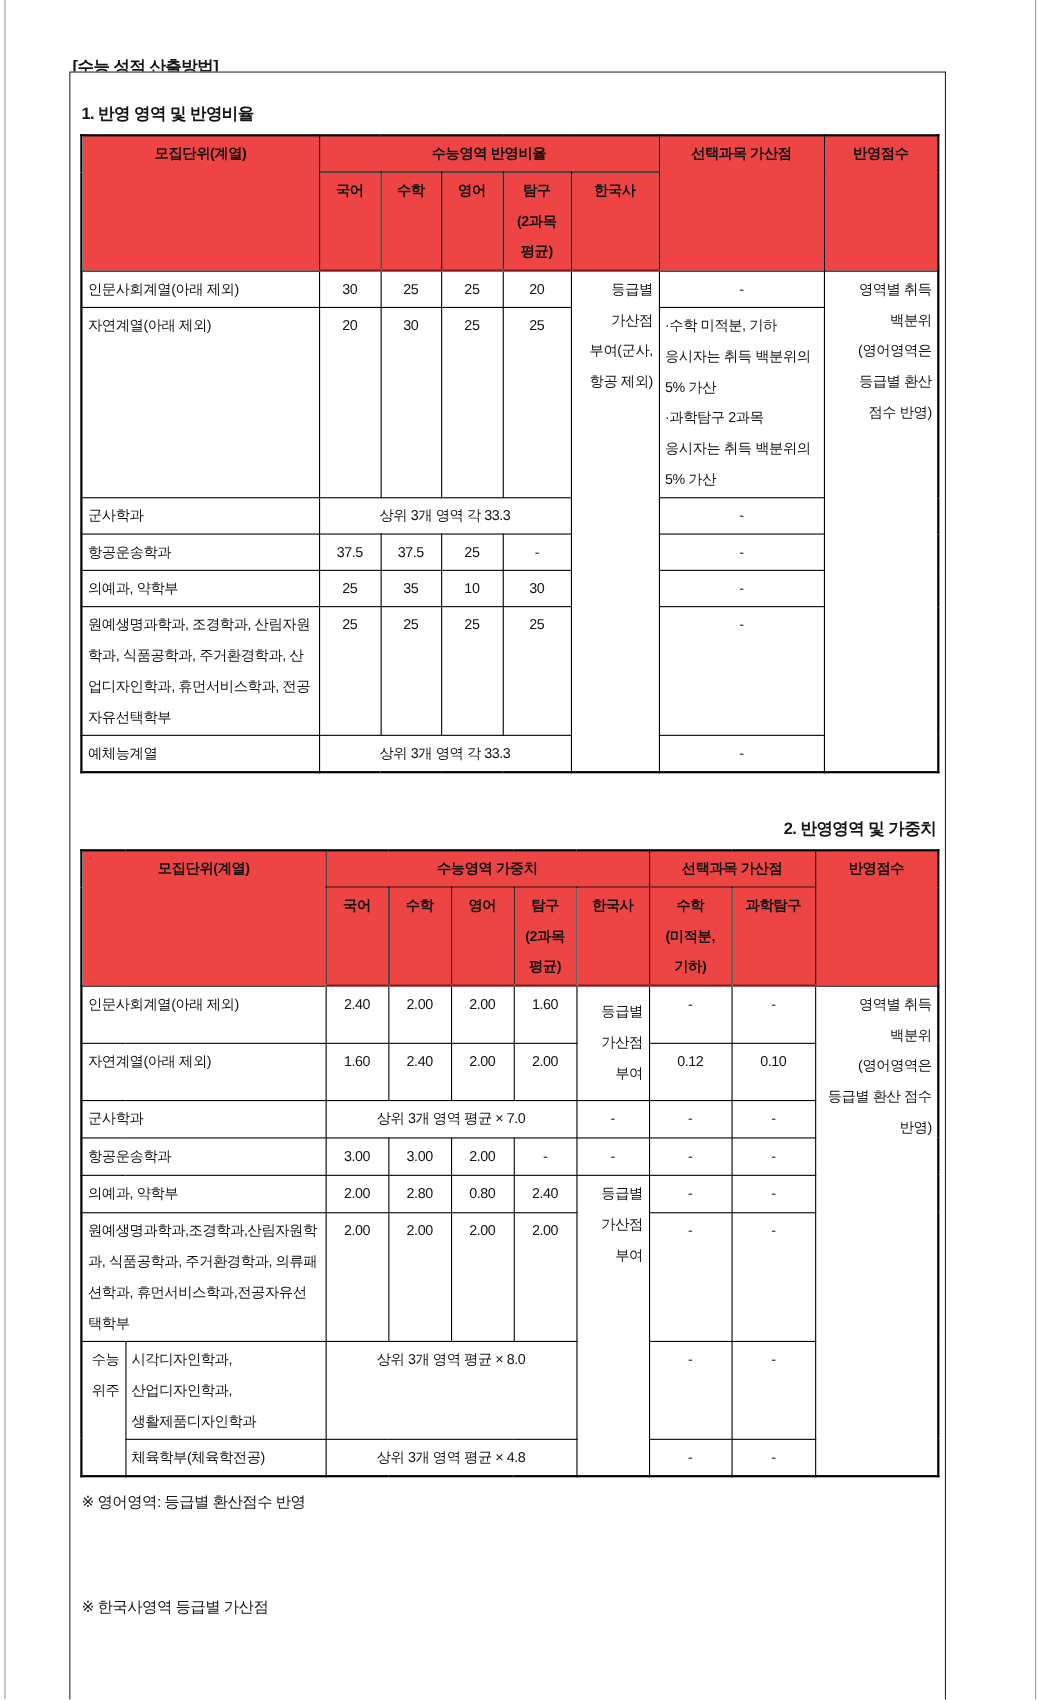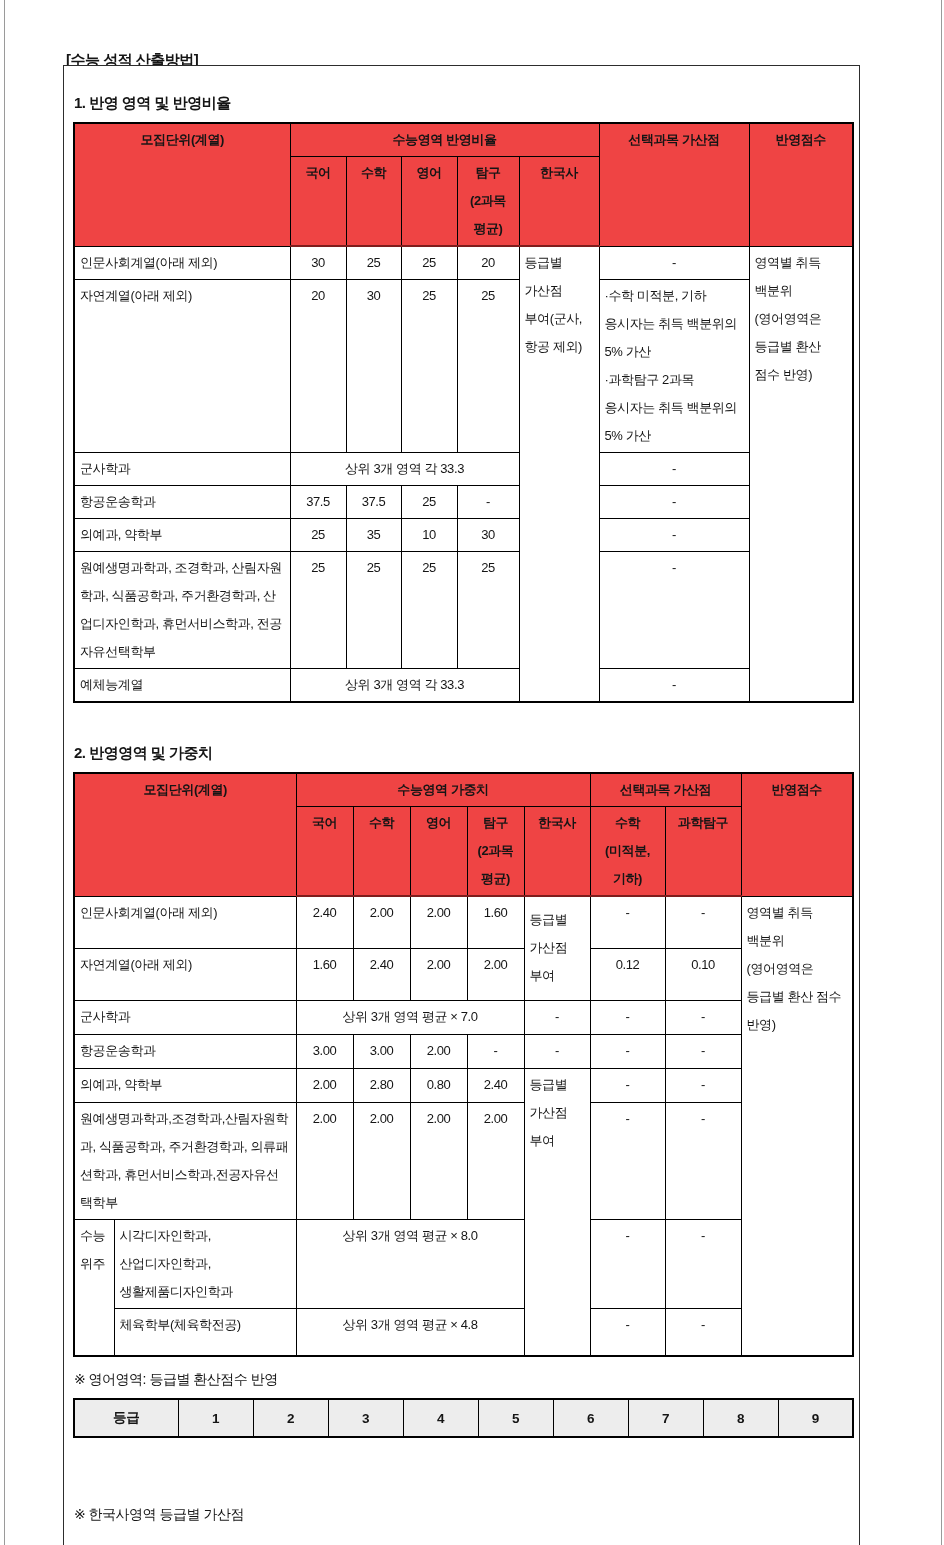--- a/index.html
+++ b/index.html
@@ -51,23 +51,23 @@
   .tbl thead th {
     background:#ef4444;
     font-weight:bold;
     text-align:center;
     white-space:pre-line;
   }
   .tbl thead tr:last-child th { border-bottom:2px solid #7f1d1d; }
   .num { text-align:center; }
   .name { text-align:left; }
   .pre { white-space:pre-line; }
-  .center { text-align:left;margin-top:20px; }
+  .center { text-align:right;margin-top:20px; }
   .note-small { font-size:12.5px; letter-spacing:-0.6px; }
-  .gap-heading2 { margin-top:41px; }
+  .gap-heading2 { margin-top:41px;text-align:right; }
   .ref-note {
     font-size:14px; letter-spacing:-0.5px;
     margin:14px 0 9px 1px;
   }
   .ref-note.second { margin-top:68px; }
   table.gtbl {
     border-collapse:collapse;
     border:2px solid #000;
     table-layout:fixed;
     width:779px;
@@ -293,21 +293,21 @@
       <tr>
         <td rowspan="2" class="pre center">수능
 위주</td>
         <td class="name pre">시각디자인학과,
 산업디자인학과,
 생활제품디자인학과</td>
         <td colspan="4" class="num">상위 3개 영역 평균 × 8.0</td>
         <td class="num">-</td>
         <td class="num">-</td>
       </tr>
-      <tr style="height:48px">
+      <tr style="height:34px">
         <td class="name">체육학부(체육학전공)</td>
         <td colspan="4" class="num">상위 3개 영역 평균 × 4.8</td>
         <td class="num">-</td>
         <td class="num">-</td>
       </tr>
     </tbody>
   </table>
 
   <div class="ref-note">※ 영어영역: 등급별 환산점수 반영</div>
 
@@ -318,30 +318,18 @@
         <col style="width:75px">
         <col style="width:75px">
         <col style="width:75px">
       <col style="width:75px">
         <col style="width:75px">
         <col style="width:75px">
         <col style="width:75px">
         <col style="width:75px">
     </colgroup>
     <tbody>
-      <tr>
-        <th>등급</th>
-        <th>1</th>
-        <th>2</th>
-        <th>3</th>
-        <th>4</th>
-        <th>5</th>
-        <th>6</th>
-        <th>7</th>
-        <th>8</th>
-        <th>9</th>
-      </tr>
     </tbody>
   </table>
 
   <div class="ref-note second">※ 한국사영역 등급별 가산점</div>
 
 </div>
 
 </body></html>

